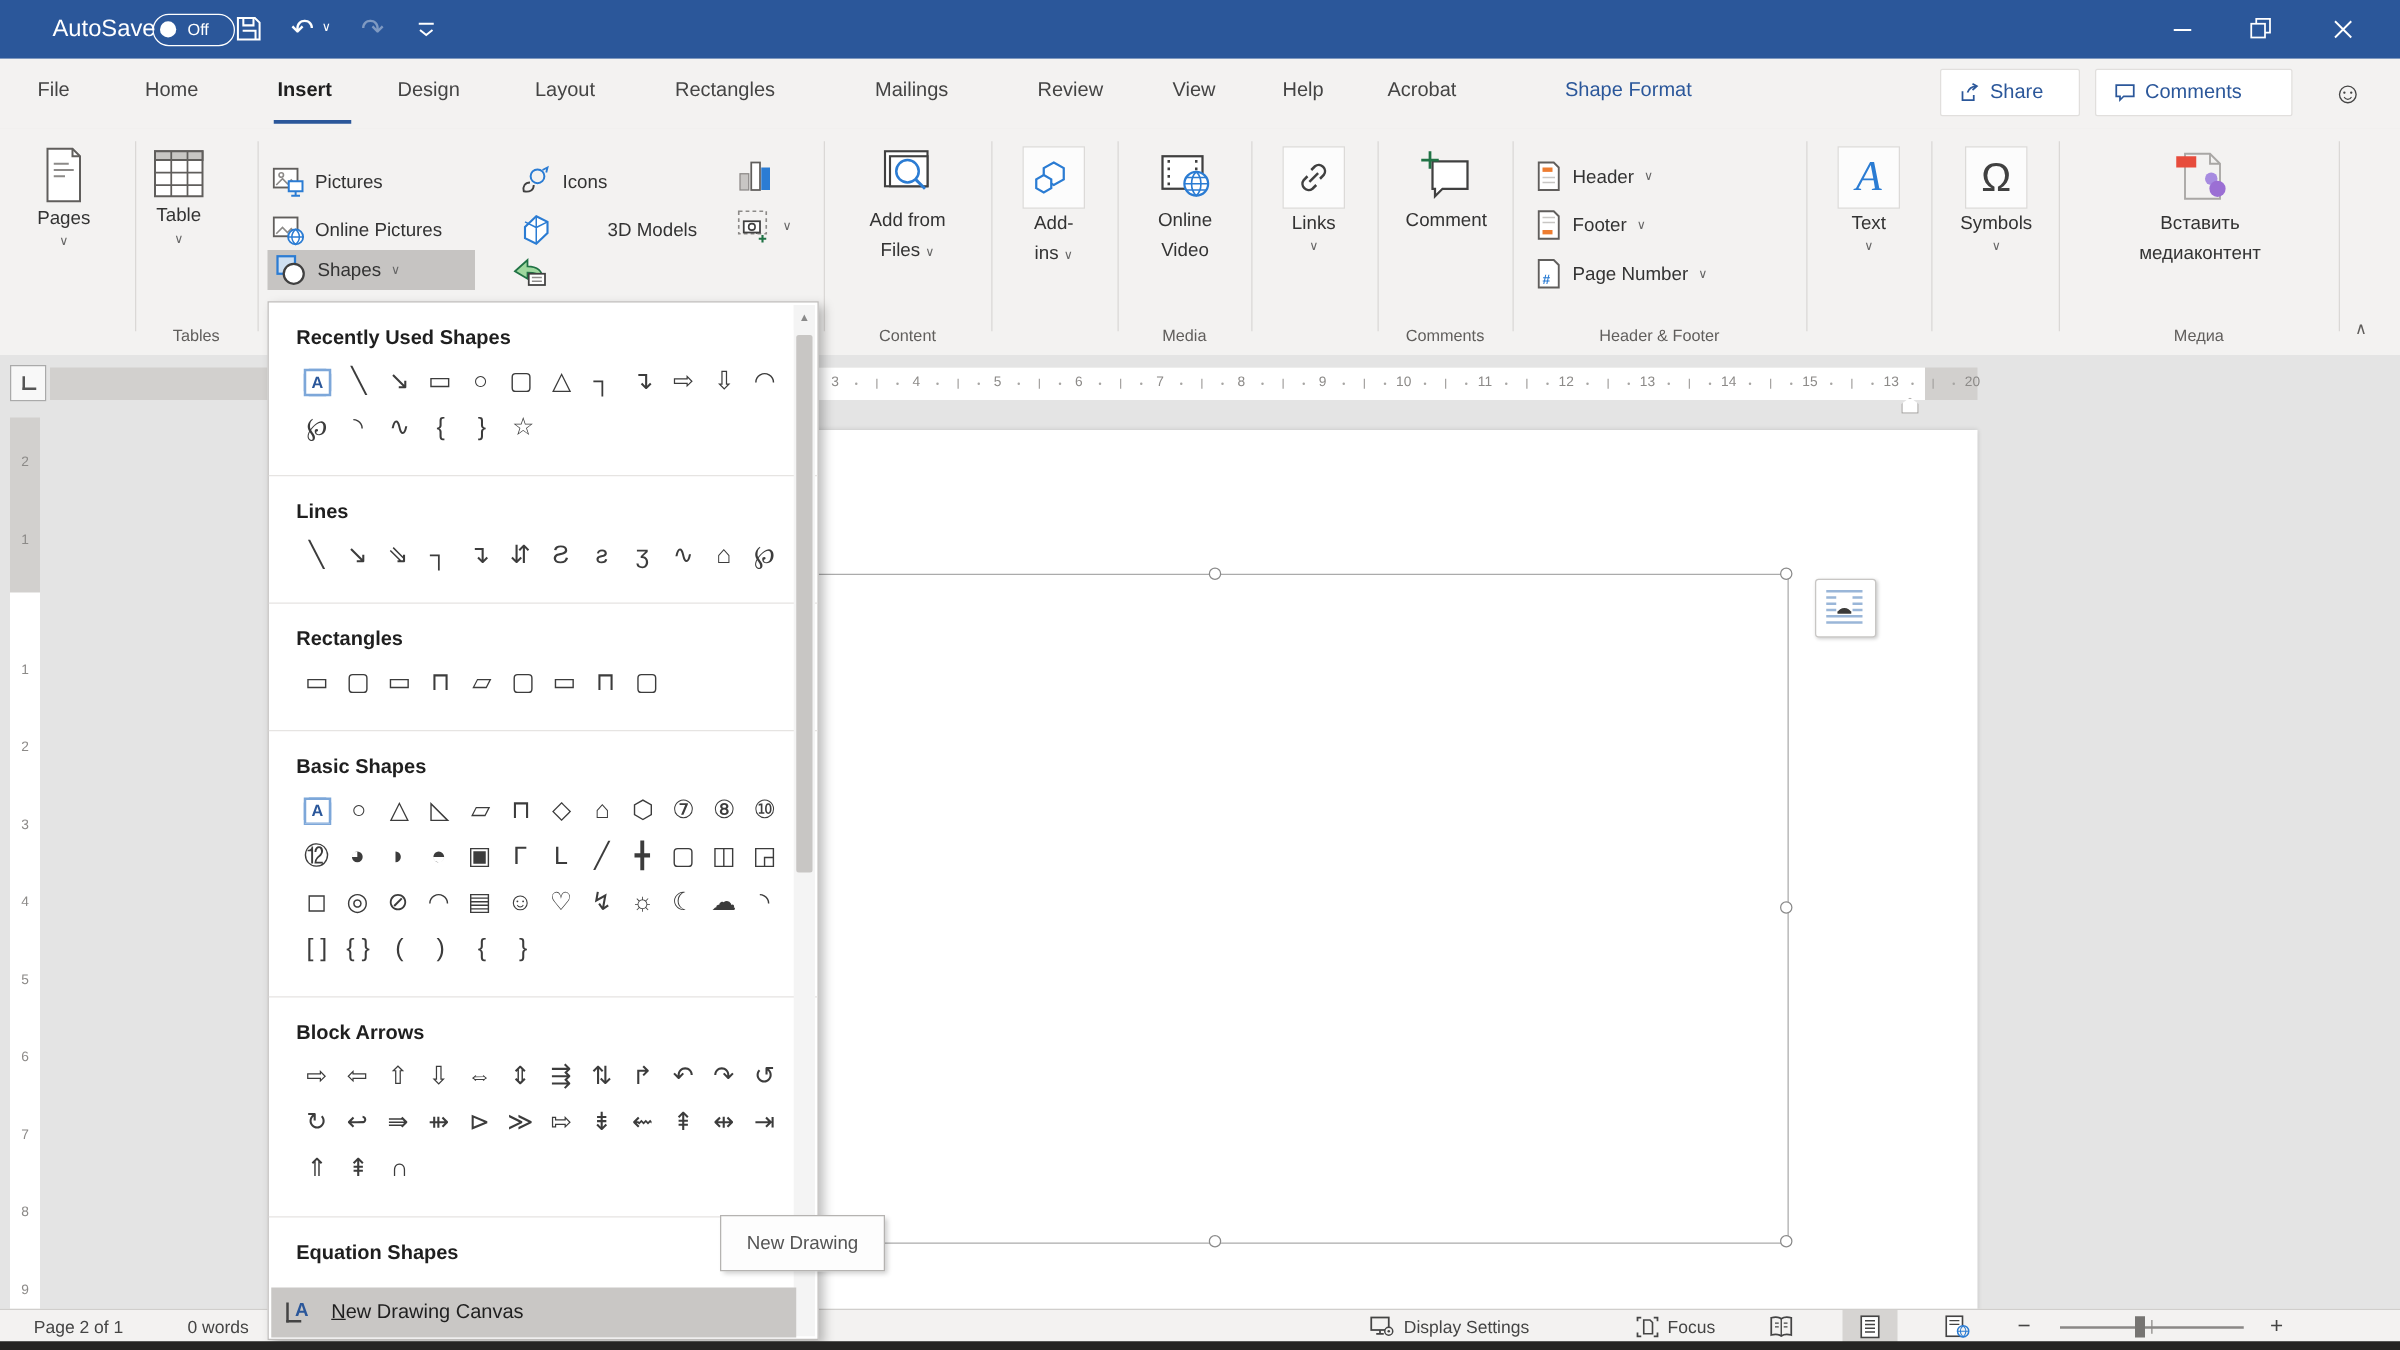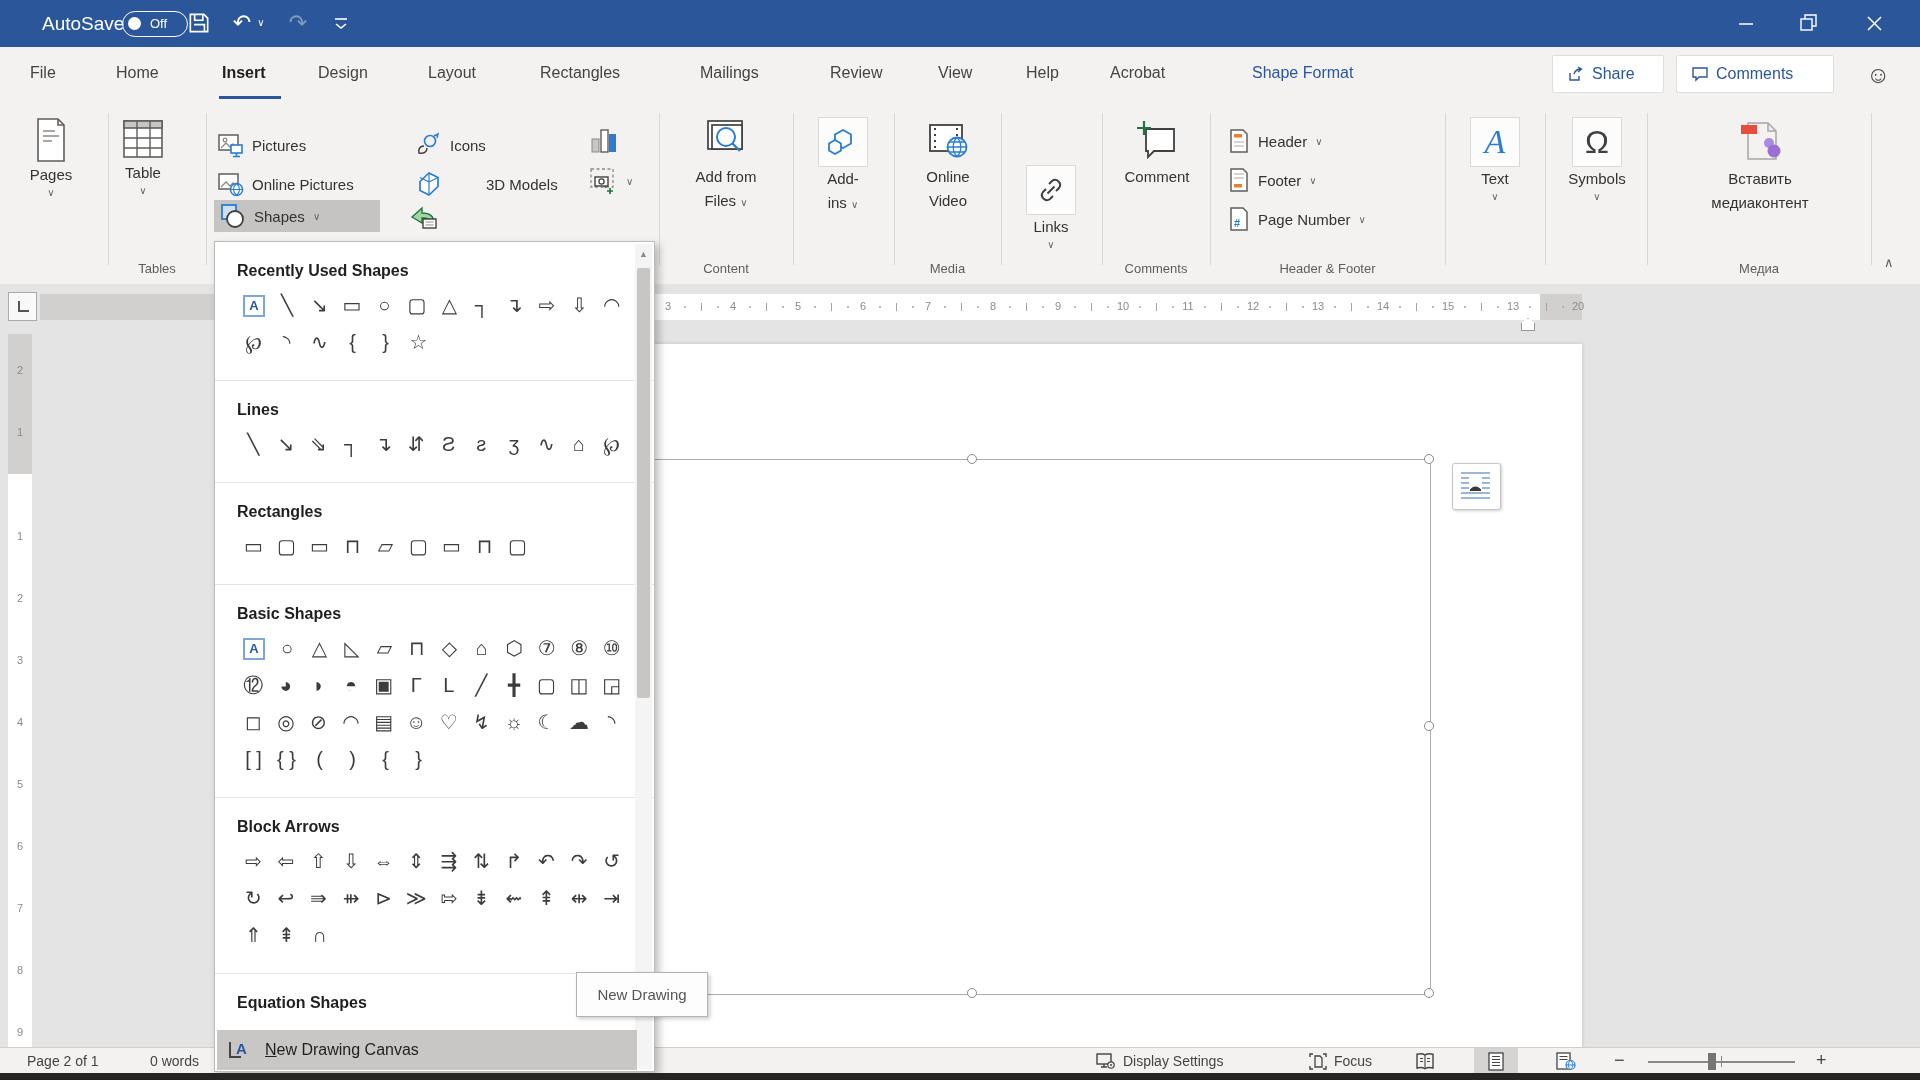--- a/index.html
+++ b/index.html
@@ -297,21 +297,21 @@
       <span><svg width="48" height="48" viewBox="0 0 48 48" style="margin:0 auto;">
             <rect x="6" y="8" width="32" height="26" fill="#fff" stroke="#404040" stroke-width="1.8"></rect>
             <path d="M10 12h2M10 18h2M10 24h2M10 30h2M32 12h2M32 18h2" stroke="#404040" stroke-width="2.2"></path>
             <circle cx="33" cy="30" r="9.5" fill="#fff" stroke="#2b7cd3" stroke-width="1.8"></circle>
             <path d="M23.5 30h19M33 20.5c-5 4.5-5 14.5 0 19 5-4.5 5-14.5 0-19zM25 25h16M25 35h16" fill="none" stroke="#2b7cd3" stroke-width="1.3"></path>
           </svg></span>
       <div class="lbl">Online</div>
       <div class="lbl">Video</div>
     </div>
 
-    <div class="tall" style="left:1014px;width:74px;margin-top:48px;">
+    <div class="tall" style="left:1014px;width:74px;">
       <span class="icbox" style="width:48px;height:48px;margin:0 auto;">
           <svg width="30" height="30" viewBox="0 0 30 30">
             <path d="M13 9l3-3a5 5 0 017 7l-3 3" fill="none" stroke="#404040" stroke-width="2"></path>
             <path d="M17 21l-3 3a5 5 0 01-7-7l3-3" fill="none" stroke="#404040" stroke-width="2"></path>
             <path d="M11.5 18.5l7-7" stroke="#404040" stroke-width="2"></path>
           </svg>
         </span>
       <div class="lbl">Links</div>
       <div class="chev">∨</div>
     </div>

